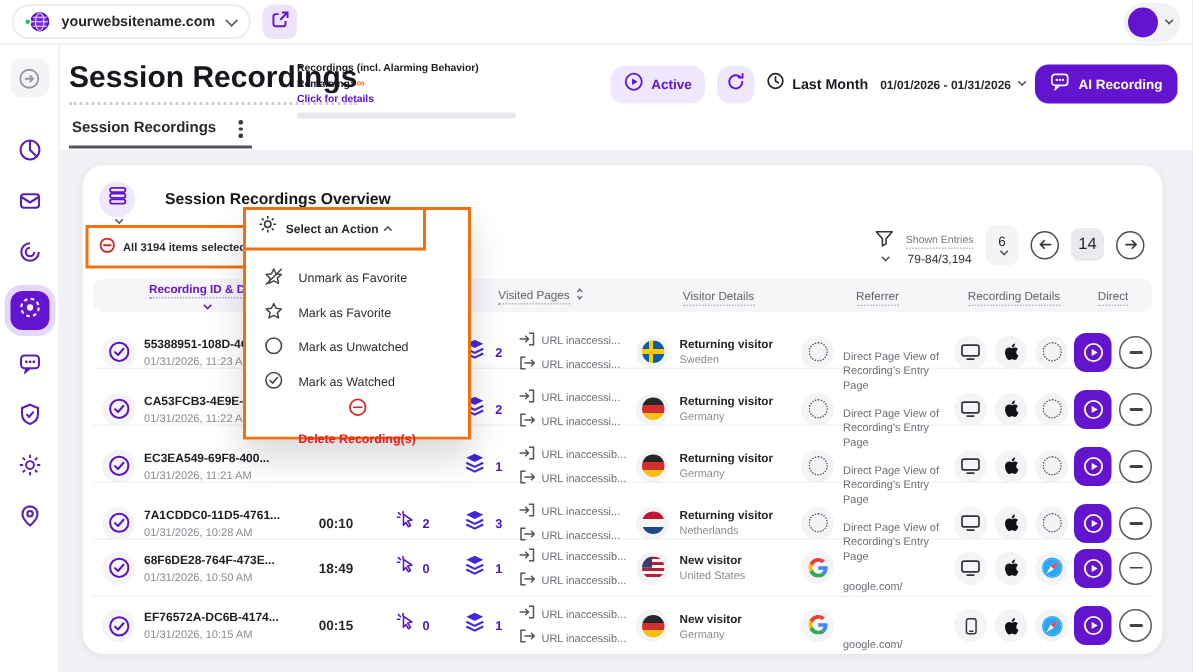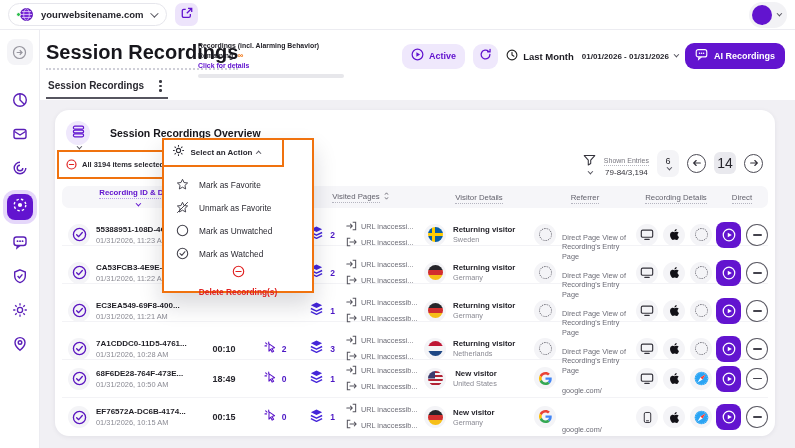--- a/index.html
+++ b/index.html
@@ -78,21 +78,21 @@
   .funnel-blk { display:flex; flex-direction:column; align-items:center; gap:1px; cursor:pointer; }
   .entries { text-align:center; }
   .entries .lab { font-size:7px; color:#77767f; border-bottom:1px dotted #b8b8c1; display:inline-block; padding-bottom:1px; }
   .entries .val { font-size:8px; color:#33323a; margin-top:1px; }
   .size-pill { width:22px; height:27px; border-radius:7px; background:#f4f4f7; display:flex; flex-direction:column;
                align-items:center; justify-content:center; gap:1px; cursor:pointer; }
   .size-pill .num { font-size:9px; color:#26252c; }
   .nav-circle { width:19px; height:19px; border-radius:50%; border:1.4px solid #4c4b55; background:#fff;
                 display:flex; align-items:center; justify-content:center; cursor:pointer; }
   .page-box { width:22px; height:22px; border-radius:6px; background:#e9e9ee; display:flex;
-              align-items:center; justify-content:center; font-size:14px; color:#26252c; cursor:pointer; }
+              align-items:center; justify-content:center; font-size:11px; color:#26252c; cursor:pointer; }
 
   
   :root { --cols: 34px 100px 56px 46px 48px 78px 110px 102px 80px 52px; }
   .thead { position:absolute; left:7px; top:76px; width:706px; height:22px; background:#f6f6f9;
            border-radius:7px; display:grid; grid-template-columns:var(--cols); align-items:center; }
   .hcell { font-size:7.8px; color:#63626d; white-space:nowrap; }
   .hcell .dotted { border-bottom:1px dotted #b5b5c0; padding-bottom:1px; }
   .hcell.hid { grid-column:1/3; padding-left:16px; color:#6214cf; font-weight:bold; display:flex; align-items:center; gap:4px;flex-direction:column; }
   .hcell.hid .dotted { border-bottom-color:#b79aec; }
   .hcell.hpages { grid-column:5/7; justify-self:center; display:flex; align-items:center; gap:3px; }
@@ -106,21 +106,21 @@
   .c-check { justify-self:center; }
   .rid { font-size:8px; font-weight:bold; color:#1e1d24; white-space:nowrap; }
   .rdate { font-size:7.4px; color:#8a8a93; margin-top:2px; white-space:nowrap; }
   .c-dur { font-size:9px; font-weight:bold; color:#26252c; justify-self:center; }
   .c-clicks { display:flex; align-items:center; gap:5px; justify-self:center; }
   .cnt { font-size:8.5px; font-weight:bold; color:#4b16c4; }
   .c-pages { display:flex; align-items:center; gap:6px; justify-self:center; }
   .c-urls { display:flex; flex-direction:column; gap:4px; }
   .url-line { display:flex; align-items:center; gap:4px; font-size:7.3px; color:#6d6d77; white-space:nowrap; }
   .c-visitor { display:flex; align-items:center; gap:7px; }
-  .vt { font-size:7.8px; font-weight:bold; color:#26252c; white-space:nowrap;text-align:right; }
+  .vt { font-size:7.8px; font-weight:bold; color:#26252c; white-space:nowrap; }
   .vc { font-size:7.3px; color:#8a8a93; margin-top:1px; }
   .c-ref { display:flex; align-items:center; gap:6px; }
   .ref-text { font-size:7.3px; color:#6d6d77; width:66px; line-height:1.3;margin-top:25px; }
   .c-details { display:flex; align-items:center; gap:5px; }
   .c-actions { display:flex; align-items:center; gap:5px; }
   .play-btn { width:26px; height:26px; border-radius:8px; background:#6214cf; border:none;
               display:flex; align-items:center; justify-content:center; cursor:pointer; }
   .minus-btn { width:22px; height:22px; border-radius:50%; background:#fff; border:1.5px solid #5c5b65;
                display:flex; align-items:center; justify-content:center; cursor:pointer; }
   .minus-btn i { width:9px; height:1.6px; background:#44434d; border-radius:1px; }
@@ -279,21 +279,21 @@
       <div class="daterange">
         <span>01/01/2026 - 01/31/2026</span>
         <span class="chev down tiny"></span>
       </div>
       <button class="ai-btn">
         <span><svg width="13" height="13" viewBox="0 0 16 15" fill="none" stroke="#fff" stroke-width="1.4">
               <rect x="1.5" y="1.5" width="13" height="9" rx="2.5"></rect>
               <path d="M5 10.5 4.5 13.5 8 10.5"></path>
               <path d="M5.5 6h.1M8 6h.1M10.5 6h.1" stroke-linecap="round" stroke-width="1.8"></path>
             </svg></span>
-        <span class="lbl">AI Recordings</span>
+        <span class="lbl">AI Recording</span>
       </button>
     </div>
     <div class="tabrow">
       <span class="tab-label">Session Recordings</span>
       <span class="kebab">
           <i></i>
           <i></i>
           <i></i>
         </span>
     </div>
@@ -897,32 +897,32 @@
               <path d="M8 1.2v2.2M8 12.6v2.2M1.2 8h2.2M12.6 8h2.2M3.2 3.2l1.5 1.5M11.3 11.3l1.5 1.5M12.8 3.2l-1.5 1.5M4.7 11.3l-1.5 1.5"></path>
             </svg></span>
         <span class="lbl">Select an Action</span>
         <span class="chev up tiny"></span>
       </div>
       <div class="menu" id="action-menu">
           <div class="menu-item">
             <span class="mi-ic">
               <svg width="13" height="13" viewBox="0 0 16 16" fill="none" stroke="#44434d" stroke-width="1.2" stroke-linejoin="round">
                 <path d="M8 1.6 9.9 5.6l4.4.5-3.3 3 .9 4.4L8 11.3 4.1 13.5 5 9.1l-3.3-3 4.4-.5Z"></path>
-              </svg>
-            </span>
-            <span>Mark as Favorite</span>
+                <path d="M1.8 14.2 14.2 1.8" stroke-linecap="round"></path>
+              </svg>
+            </span>
+            <span>Unmark as Favorite</span>
           </div>
           <div class="menu-item">
             <span class="mi-ic">
               <svg width="13" height="13" viewBox="0 0 16 16" fill="none" stroke="#44434d" stroke-width="1.2" stroke-linejoin="round">
                 <path d="M8 1.6 9.9 5.6l4.4.5-3.3 3 .9 4.4L8 11.3 4.1 13.5 5 9.1l-3.3-3 4.4-.5Z"></path>
-                <path d="M1.8 14.2 14.2 1.8" stroke-linecap="round"></path>
-              </svg>
-            </span>
-            <span>Unmark as Favorite</span>
+              </svg>
+            </span>
+            <span>Mark as Favorite</span>
           </div>
           <div class="menu-item">
             <span class="mi-ic">
               <svg width="13" height="13" viewBox="0 0 16 16" fill="none" stroke="#44434d" stroke-width="1.3">
                 <circle cx="8" cy="8" r="6.4"></circle>
               </svg>
             </span>
             <span>Mark as Unwatched</span>
           </div>
           <div class="menu-item">

